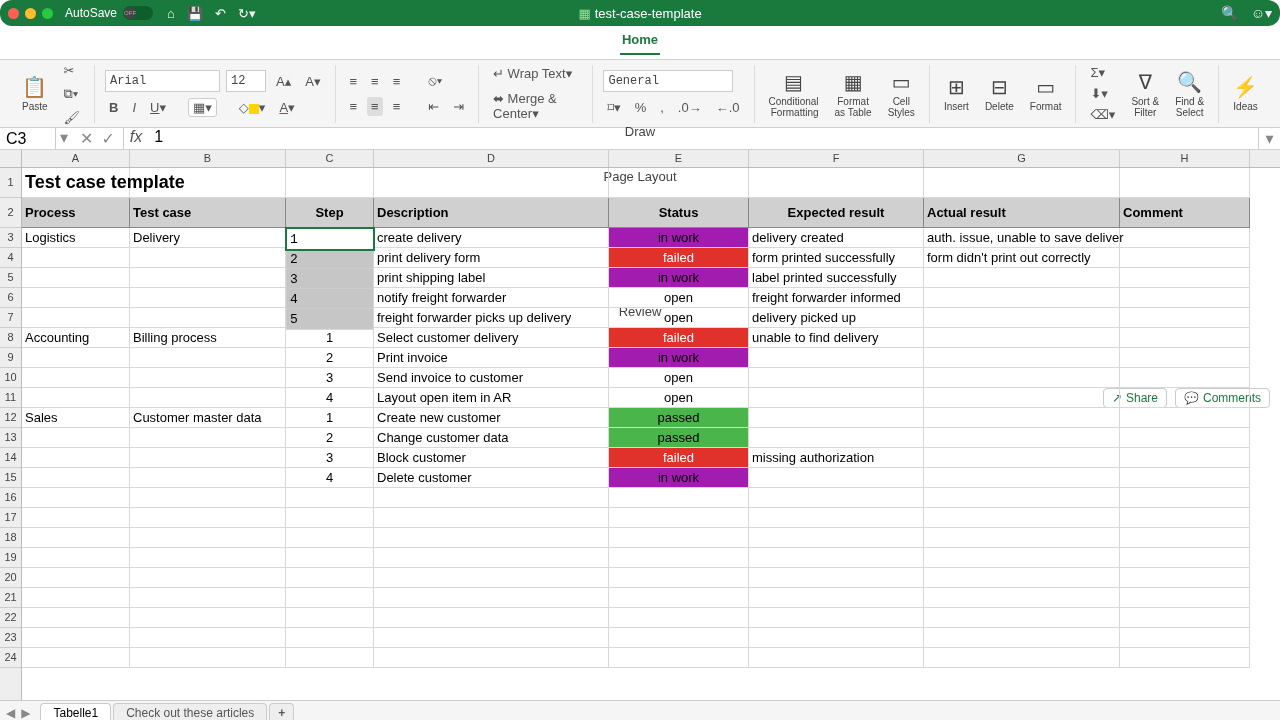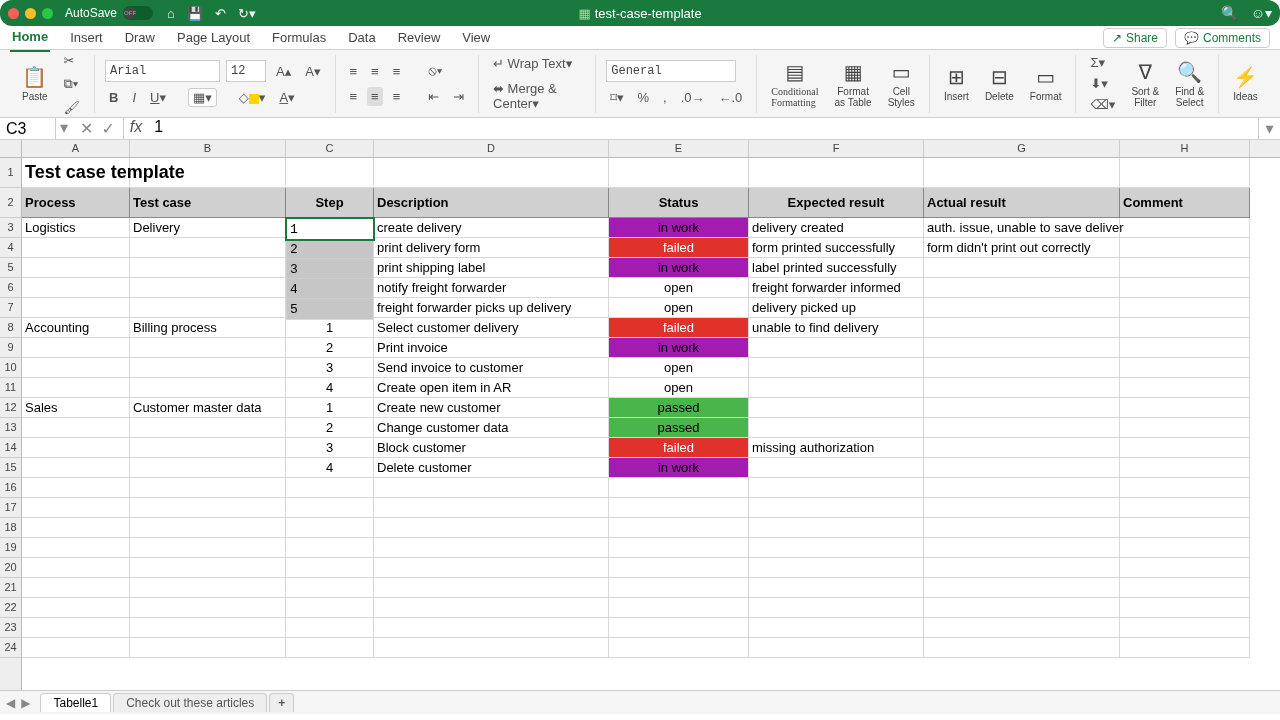--- a/index.html
+++ b/index.html
@@ -14,21 +14,21 @@
 .traffic .grn { background: #28c840; }
 .autosave { display: flex; align-items: center; gap: 6px; font-size: 12px; }
 .toggle { width: 30px; height: 14px; background: #0d5e2a; border-radius: 7px; display: flex; align-items: center; padding: 1px; }
 .toggle .knob { width: 12px; height: 12px; background: #444; border-radius: 50%; display:flex; align-items:center; justify-content:center; font-size:6px; color:#aaa;}
 .tb-icons { display: flex; gap: 12px; margin-left: 14px; }
 .tb-icons span { cursor: pointer; font-size: 13px; opacity: 0.95; }
 .doc-title { position: absolute; left: 50%; transform: translateX(-50%); font-size: 13px; display:flex; align-items:center; gap:4px;}
 .tb-right { margin-left: auto; display: flex; gap: 12px; font-size: 14px; }
 
 
-.ribbon-tabs { height: 24px; background: #fff; border-bottom: 1px solid #d0d0d0; display: flex; align-items: center; padding: 0 10px; gap: 18px; }
+.ribbon-tabs { height: 34px; background: #fff; border-bottom: 1px solid #d0d0d0; display: flex; align-items: center; padding: 0 10px; gap: 18px; flex-direction: column; }
 .ribbon-tabs .tab { font-size: 13px; color: #444; cursor: pointer; padding: 6px 2px; }
 .ribbon-tabs .tab.active { color: #1a7a3e; font-weight: 600; border-bottom: 2.5px solid #1a7a3e; }
 .ribbon-tabs .right { margin-left: auto; display:flex; gap:8px;}
 .ribbon-tabs .right .btn { border: 1px solid #ccc; border-radius: 4px; padding: 2px 8px; font-size: 12px; color: #1a7a3e; cursor:pointer; display:flex; align-items:center; gap:4px;}
 
 
 .ribbon { height: 68px; background: #f5f5f5; border-bottom: 1px solid #d0d0d0; display: flex; align-items: center; padding: 0 8px; gap: 0; }
 .group { display: flex; align-items: center; padding: 0 10px; height: 58px; border-right: 1px solid #ddd; gap: 8px; }
 .group:last-child { border: none; }
 .big-btn { display: flex; flex-direction: column; align-items: center; gap: 2px; font-size: 10px; color: #444; cursor:pointer; padding:2px 4px;}
@@ -203,21 +203,21 @@
         <span class="icbtn">%</span>
         <span class="icbtn">,</span>
         <span class="icbtn">.0→</span>
         <span class="icbtn">←.0</span>
       </div>
     </div>
   </div>
   <div class="group">
     <div class="big-btn">
         <span class="ic">▤</span>
-        <span style="white-space:pre;text-align:left;font-family:Liberation Serif, serif;">Conditional
+        <span style="white-space:pre;text-align:right;">Conditional
 Formatting</span>
       </div>
     <div class="big-btn">
         <span class="ic">▦</span>
         <span style="white-space:pre;text-align:center;">Format
 as Table</span>
       </div>
     <div class="big-btn">
         <span class="ic">▭</span>
         <span style="white-space:pre;text-align:center;">Cell
@@ -414,21 +414,21 @@
           <div class="cell cD">Send invoice to customer</div>
           <div class="cell cE cen">open</div>
           <div class="cell cF"></div>
           <div class="cell cG"></div>
           <div class="cell cH"></div>
         </div>
         <div class="crow">
           <div class="cell cA"></div>
           <div class="cell cB"></div>
           <div class="cell cC cen">4</div>
-          <div class="cell cD">Create open item in AR</div>
+          <div class="cell cD">Layout open item in AR</div>
           <div class="cell cE cen">open</div>
           <div class="cell cF"></div>
           <div class="cell cG"></div>
           <div class="cell cH"></div>
         </div>
         <div class="crow">
           <div class="cell cA">Sales</div>
           <div class="cell cB">Customer master data</div>
           <div class="cell cC cen">1</div>
           <div class="cell cD">Create new customer</div>

